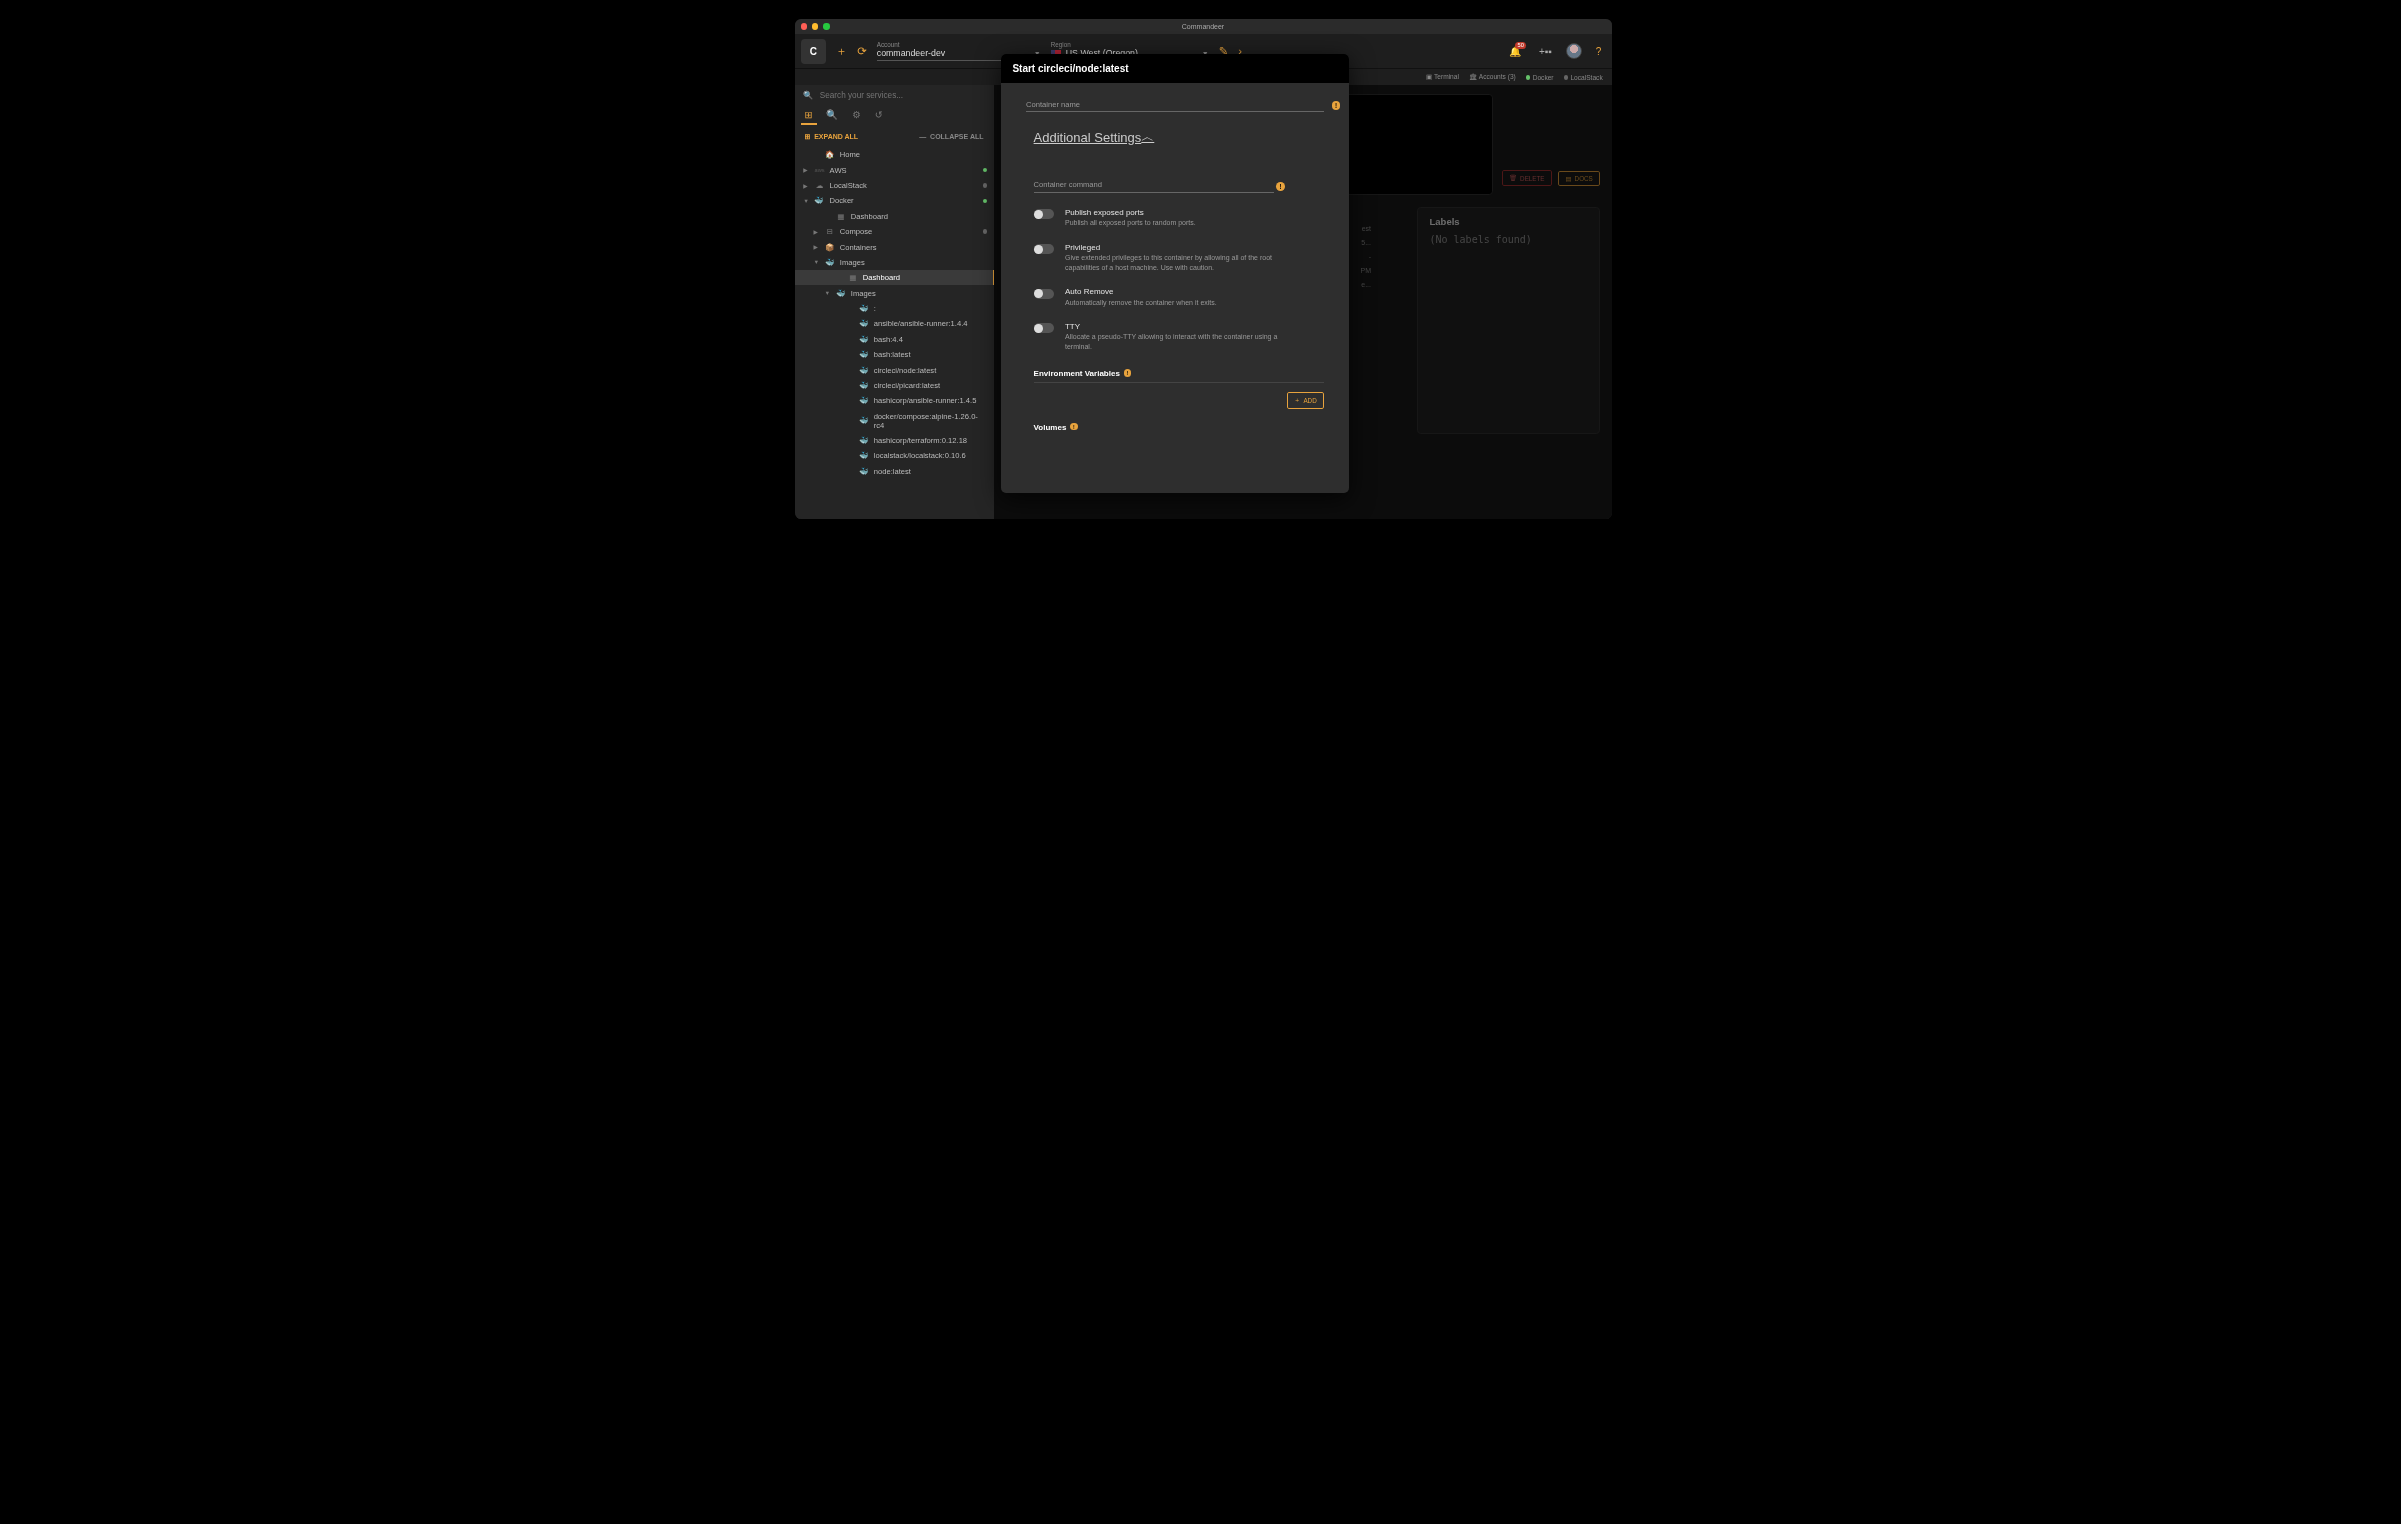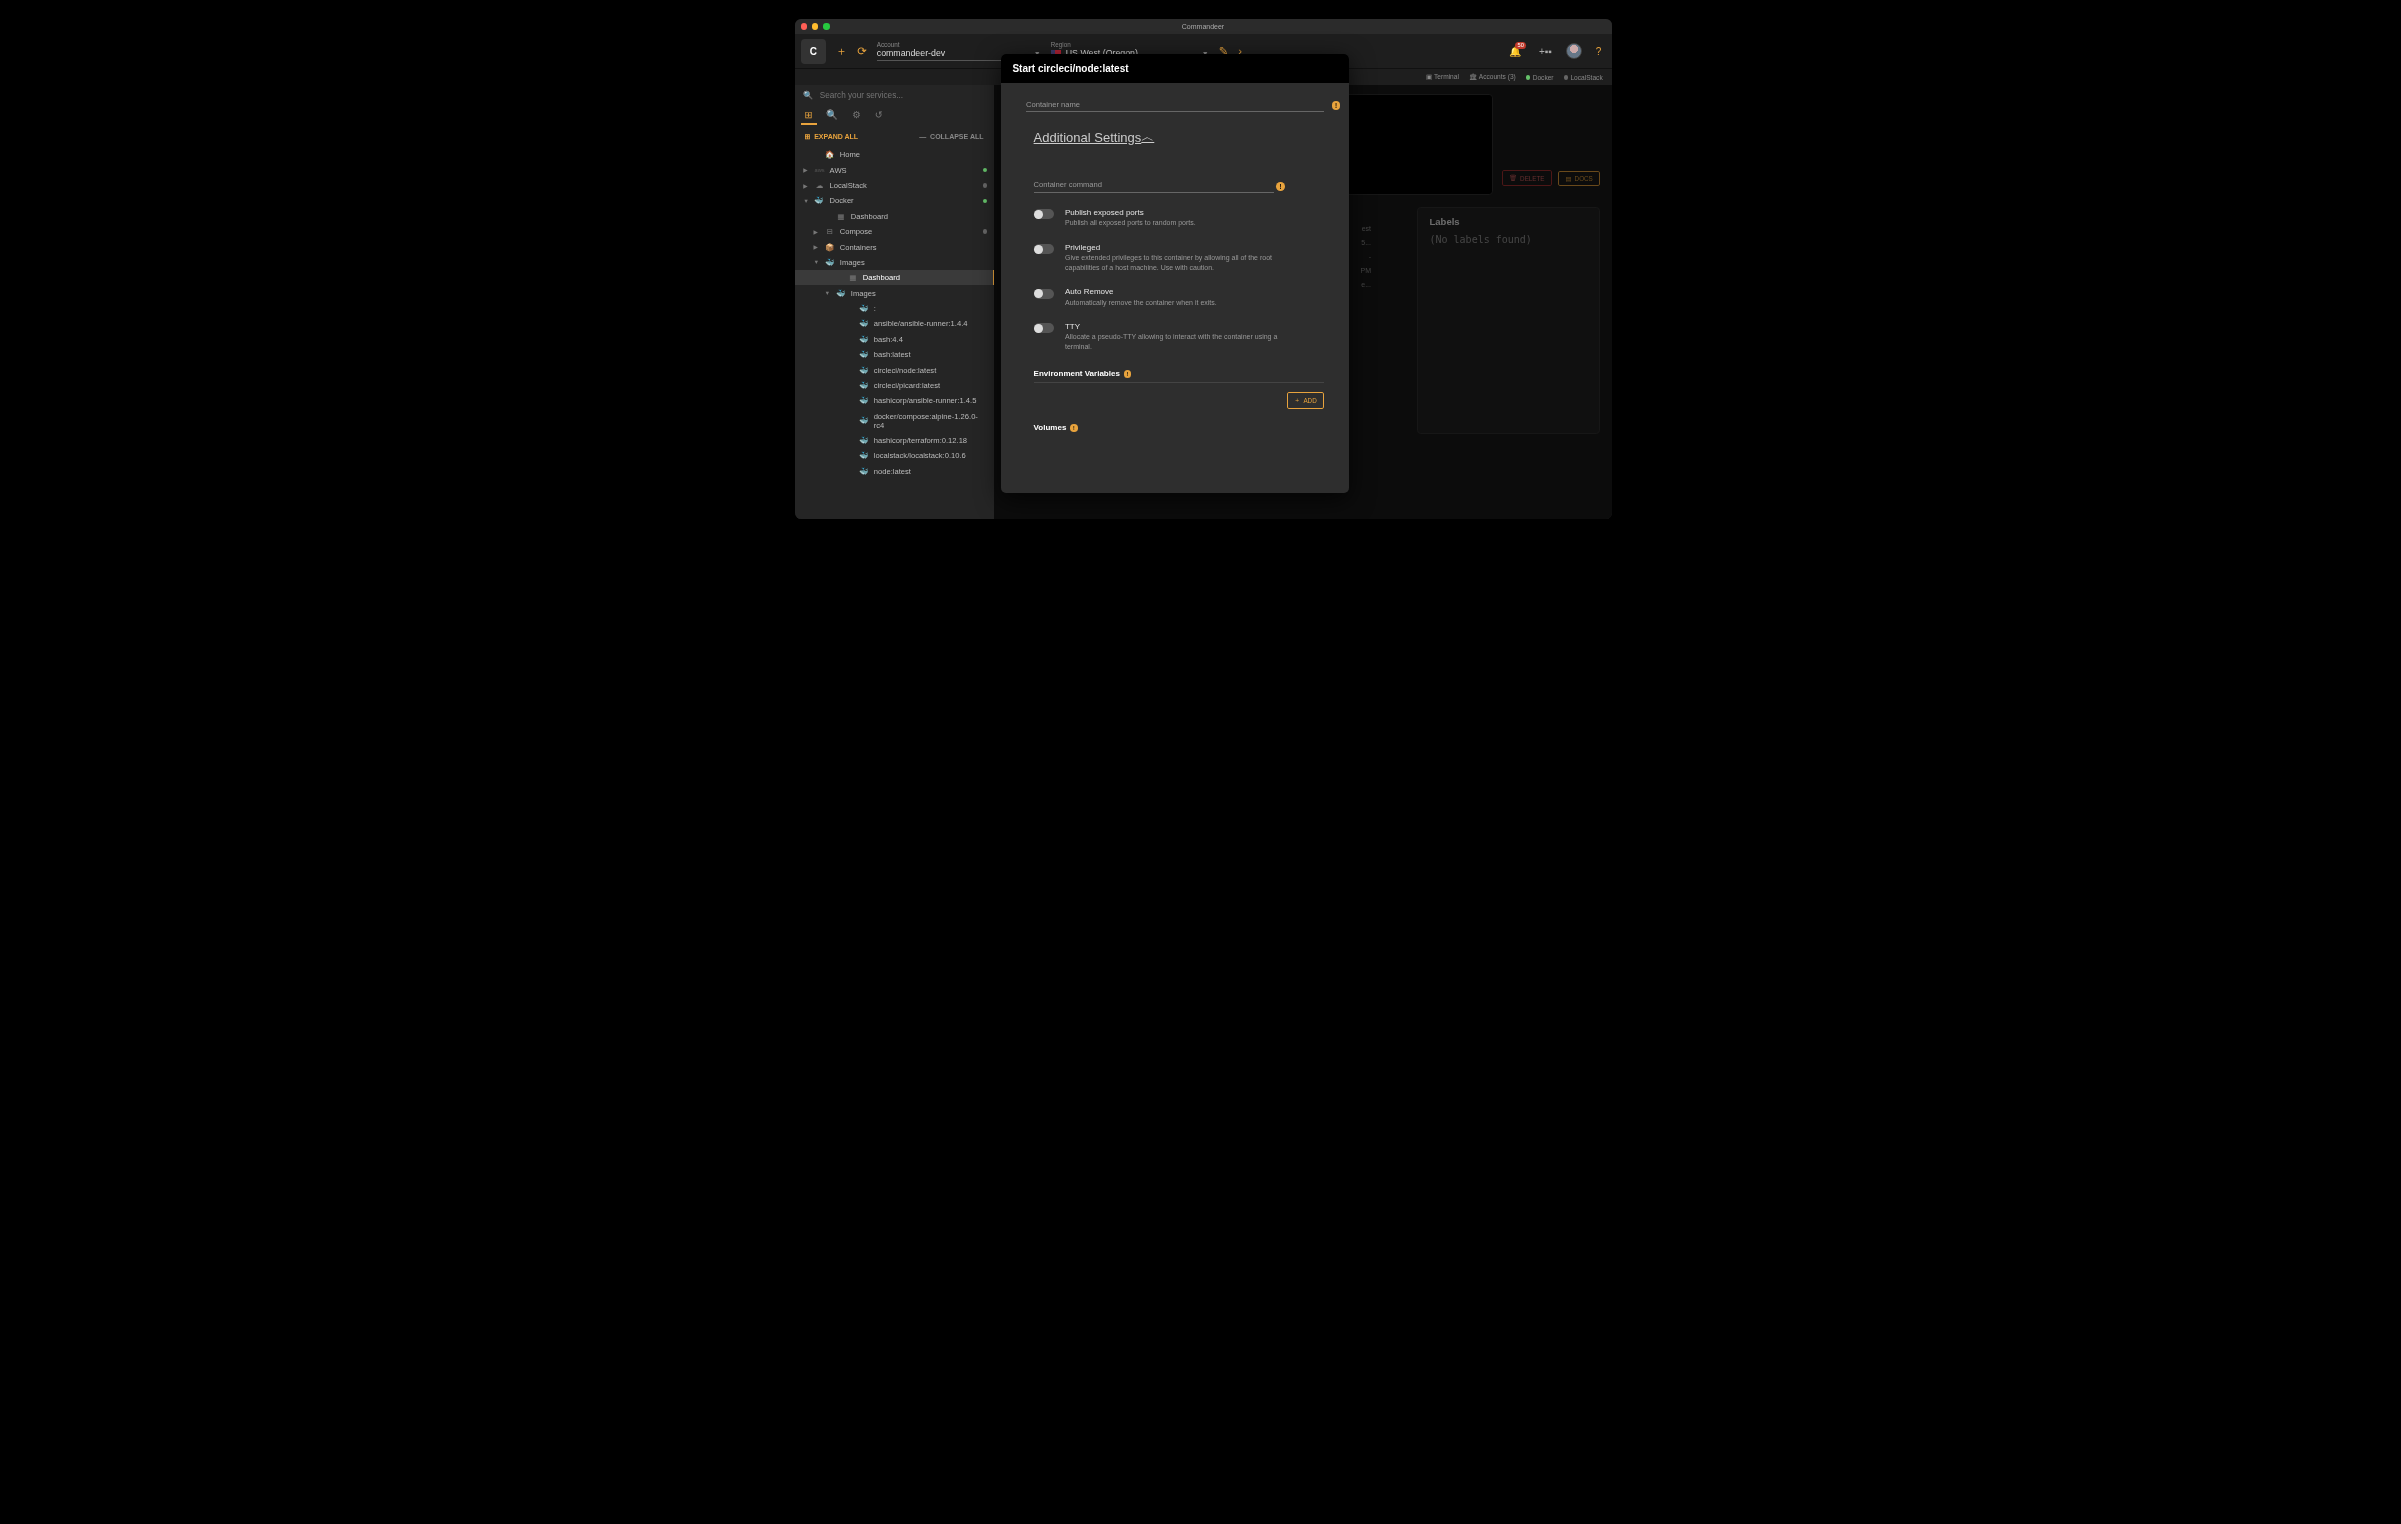--- a/index.html
+++ b/index.html
@@ -78,21 +78,21 @@
   .mfield input{width:100%;background:transparent;border:none;border-bottom:0.6px solid #666;color:#ccc;font-size:7.6px;padding:3.8px 0;outline:none;}
   .mfield label{font-size:7.6px;color:#999;}
   .mfield .warn{position:absolute;right:-16.4px;top:3.8px;width:8.8px;height:8.8px;border-radius:50%;background:#e8a33d;color:#000;font-size:6.3px;font-weight:bold;display:flex;align-items:center;justify-content:center;}
   .inset{padding-left:7.6px;}
   .sect{display:flex;align-items:center;padding:11.4px 0 3.8px;font-size:13px;color:#ccc;text-decoration:underline;}
   .switch-row{display:flex;gap:11.4px;padding:7.6px 0;}
   .switch{width:20px;height:10px;background:#555;border-radius:6.3px;position:relative;flex-shrink:0;margin-top:1.3px;}
   .switch::after{content:'';position:absolute;left:0.6px;top:0.6px;width:8.8px;height:8.8px;background:#ddd;border-radius:50%;}
   .sw-text .t{font-size:8px;color:#e4e4e4;}
   .sw-text .d{font-size:7px;color:#999;line-height:1.35;margin-top:1.3px;max-width:221px;}
-  .subhead{font-size:8px;font-weight:600;color:#fff;margin-top:10px;display:flex;align-items:flex-end;gap:3.8px;}
+  .subhead{font-size:8px;font-weight:600;color:#fff;margin-top:10px;display:flex;align-items:flex-start;gap:3.8px;}
   .subhead .warn-s{width:7.6px;height:7.6px;border-radius:50%;background:#e8a33d;color:#000;font-size:5px;font-weight:bold;display:flex;align-items:center;justify-content:center;}
   .add-row{display:flex;justify-content:flex-end;padding:8.8px 0 5px;border-top:0.6px solid #444;margin-top:3.8px;}
 </style>
 </head>
 <body>
 
 <div class="stage">
   <div class="window">
 
     <div class="titlebar">

